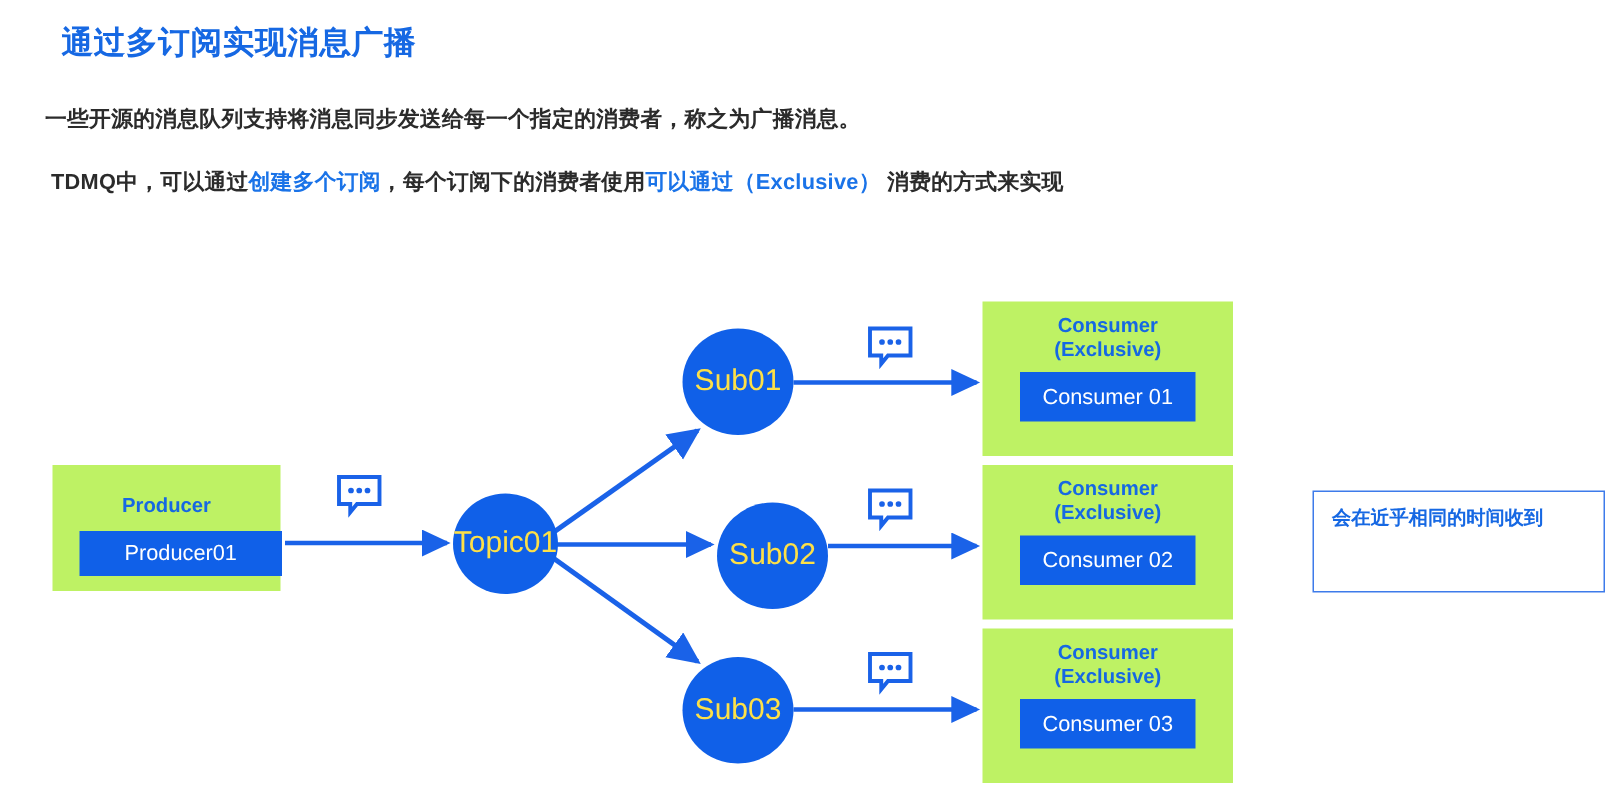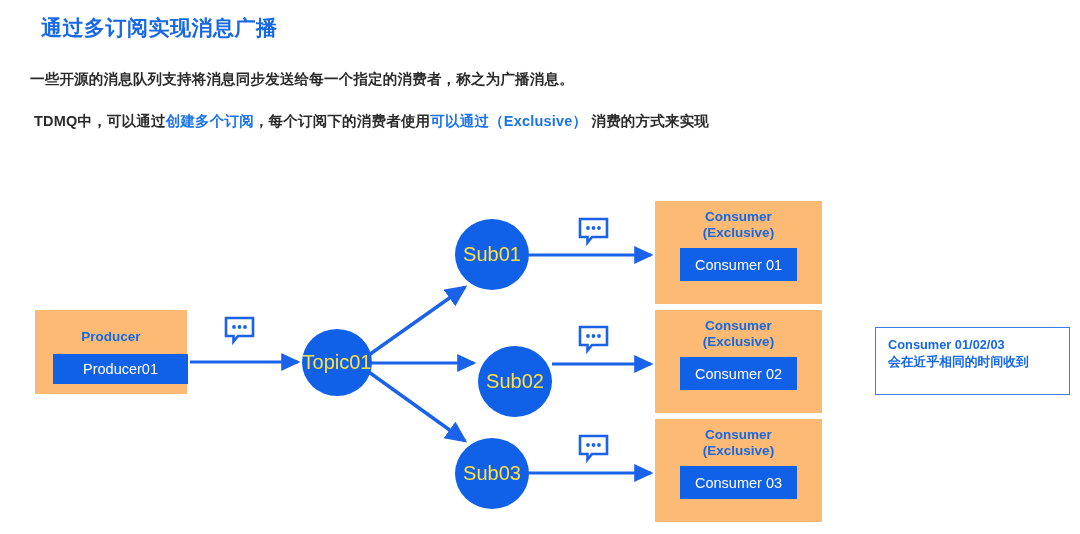--- a/index.html
+++ b/index.html
@@ -53,21 +53,21 @@
   #edges {
     position: absolute;
     left: 0; top: 0;
     width: 1080px; height: 534px;
     pointer-events: none;
   }
 
   
   .panel {
     position: absolute;
-    background: #fdba74;
+    background: #bef264;
     box-sizing: border-box;
   }
   .panel-title {
     position: absolute;
     left: 0;
     width: 100%;
     text-align: center;
     color: #1668e3;
     font-weight: bold;
     font-size: 13.5px;
@@ -104,21 +104,21 @@
     border-radius: 50%;
     color: #fde047;
     display: flex;
     align-items: center;
     justify-content: center;
     font-size: 20px;
     box-sizing: border-box;
   }
   #node-topic01 { left: 302px; top: 329px; width: 70px; height: 67px; }
   #node-sub01   { left: 455px; top: 219px; width: 74px; height: 71px; }
-  #node-sub02   { left: 478px; top: 346px; width: 74px; height: 71px; }
+  #node-sub02   { left: 478px; top: 335px; width: 74px; height: 71px; }
   #node-sub03   { left: 455px; top: 438px; width: 74px; height: 71px; }
 
   
   .msg-icon {
     position: absolute;
     width: 31px;
     height: 30px;
   }
   #msg-producer { left: 224px; top: 316px; }
   #msg-sub01    { left: 578px; top: 217px; }
@@ -232,17 +232,16 @@
 
   <div class="panel panel-consumer" id="panel-consumer-3">
     <div class="panel-title consumer-title">
       <span>Consumer</span><br>
       <span>(Exclusive)</span>
     </div>
     <div class="chip consumer-chip">Consumer 03</div>
   </div>
 
   <div id="note-box">
-    <div class="note-line">Consumer 01/02/03</div>
     <div class="note-line">会在近乎相同的时间收到</div>
   </div>
 
 </div>
 
 </body></html>

